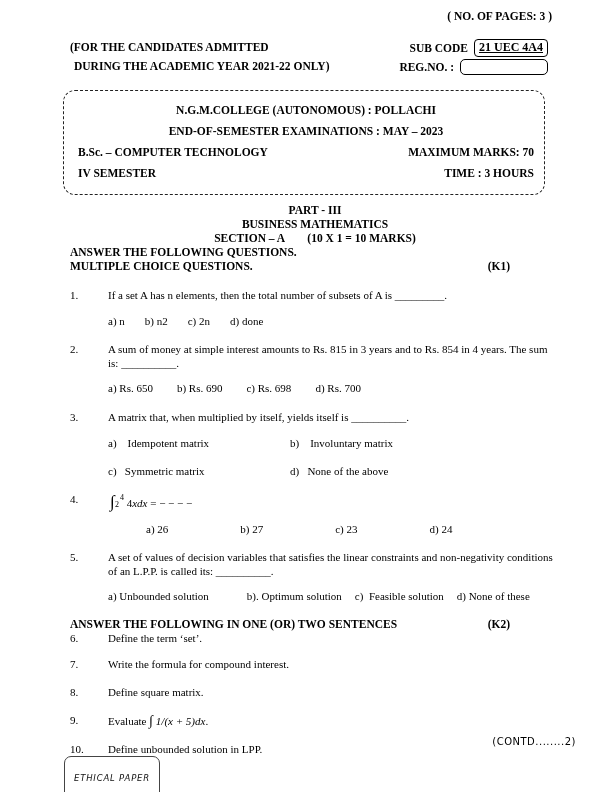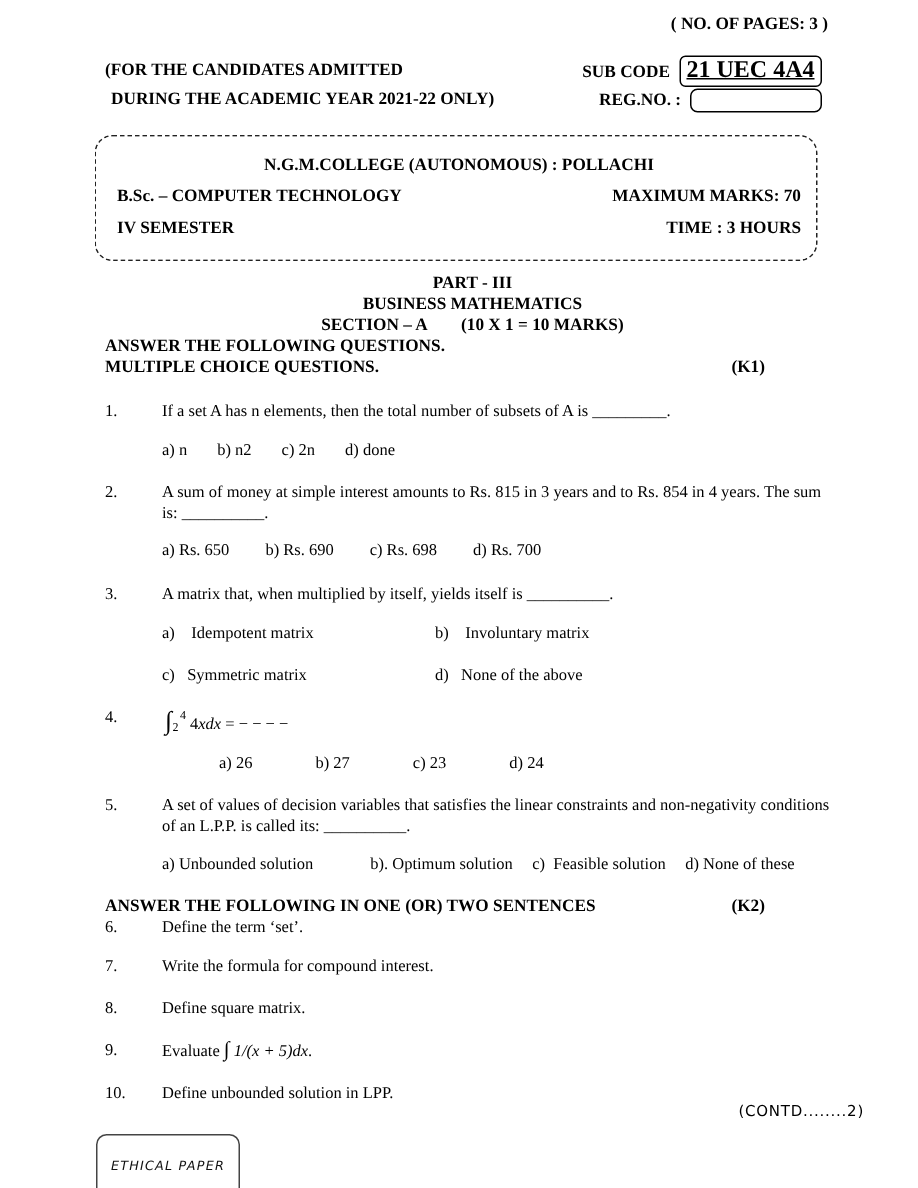--- a/index.html
+++ b/index.html
@@ -31,21 +31,21 @@
   .hdr-left { font-weight: bold; font-size: 11.5px; line-height: 19px; }
   .hdr-left .l2 { padding-left: 4px; }
   .hdr-right { text-align: right; }
   .hdr-row { display: flex; align-items: center; justify-content: flex-end; height: 19px; }
   .hdr-label { font-weight: bold; font-size: 11.5px; margin-right: 6px; }
   .code-box {
     border: 1.2px solid #000;
     border-radius: 4px;
     padding: 0 4px 1px 4px;
     font-weight: bold;
-    font-size: 16px;
+    font-size: 12px;
     text-decoration: underline;
   }
   .reg-box {
     border: 1.2px solid #000;
     border-radius: 5px;
     width: 88px; height: 16px;
     display: inline-block;
   }
   
   .inst-box {
@@ -70,21 +70,21 @@
   }
   
   .q { display: flex; margin-top: 15px; }
   .q.first { margin-top: 16px; }
   .qno { width: 38px; flex: 0 0 38px; }
   .qbody { flex: 1; line-height: 13.5px; }
   .opts { display: flex; margin-top: 12px; white-space: pre; }
   .opts.g20 > span + span { margin-left: 20px; }
   .opts.g24 > span + span { margin-left: 24px; }
   .opts.g42 > span + span { margin-left: 42px; }
-  .opts.ind38 { margin-left: 38px; }
+  .opts.ind38 { margin-left: 38px; gap: 30px; }
   .optgrid {
     display: grid;
     grid-template-columns: 182px auto;
     row-gap: 14px;
     margin-top: 13px;
     white-space: pre;
   }
   .q5o > span + span { margin-left: 13px; }
   .q5o > span:nth-child(2) { margin-left: 38px; }
   
@@ -139,20 +139,21 @@
       </div>
       <div class="hdr-row">
         <span class="hdr-label">REG.NO. :</span>
         <span class="reg-box"></span>
       </div>
     </div>
   </div>
 
   <div class="inst-box">
     <div class="c">N.G.M.COLLEGE (AUTONOMOUS) : POLLACHI</div>
+    <div class="c">END-OF-SEMESTER EXAMINATIONS : MAY  – 2023</div>
     <div class="inst-row">
       <span>B.Sc. – COMPUTER TECHNOLOGY</span>
       <span>MAXIMUM MARKS: 70</span>
     </div>
     <div class="inst-row">
       <span>IV SEMESTER</span>
       <span>TIME : 3 HOURS</span>
     </div>
   </div>
 

